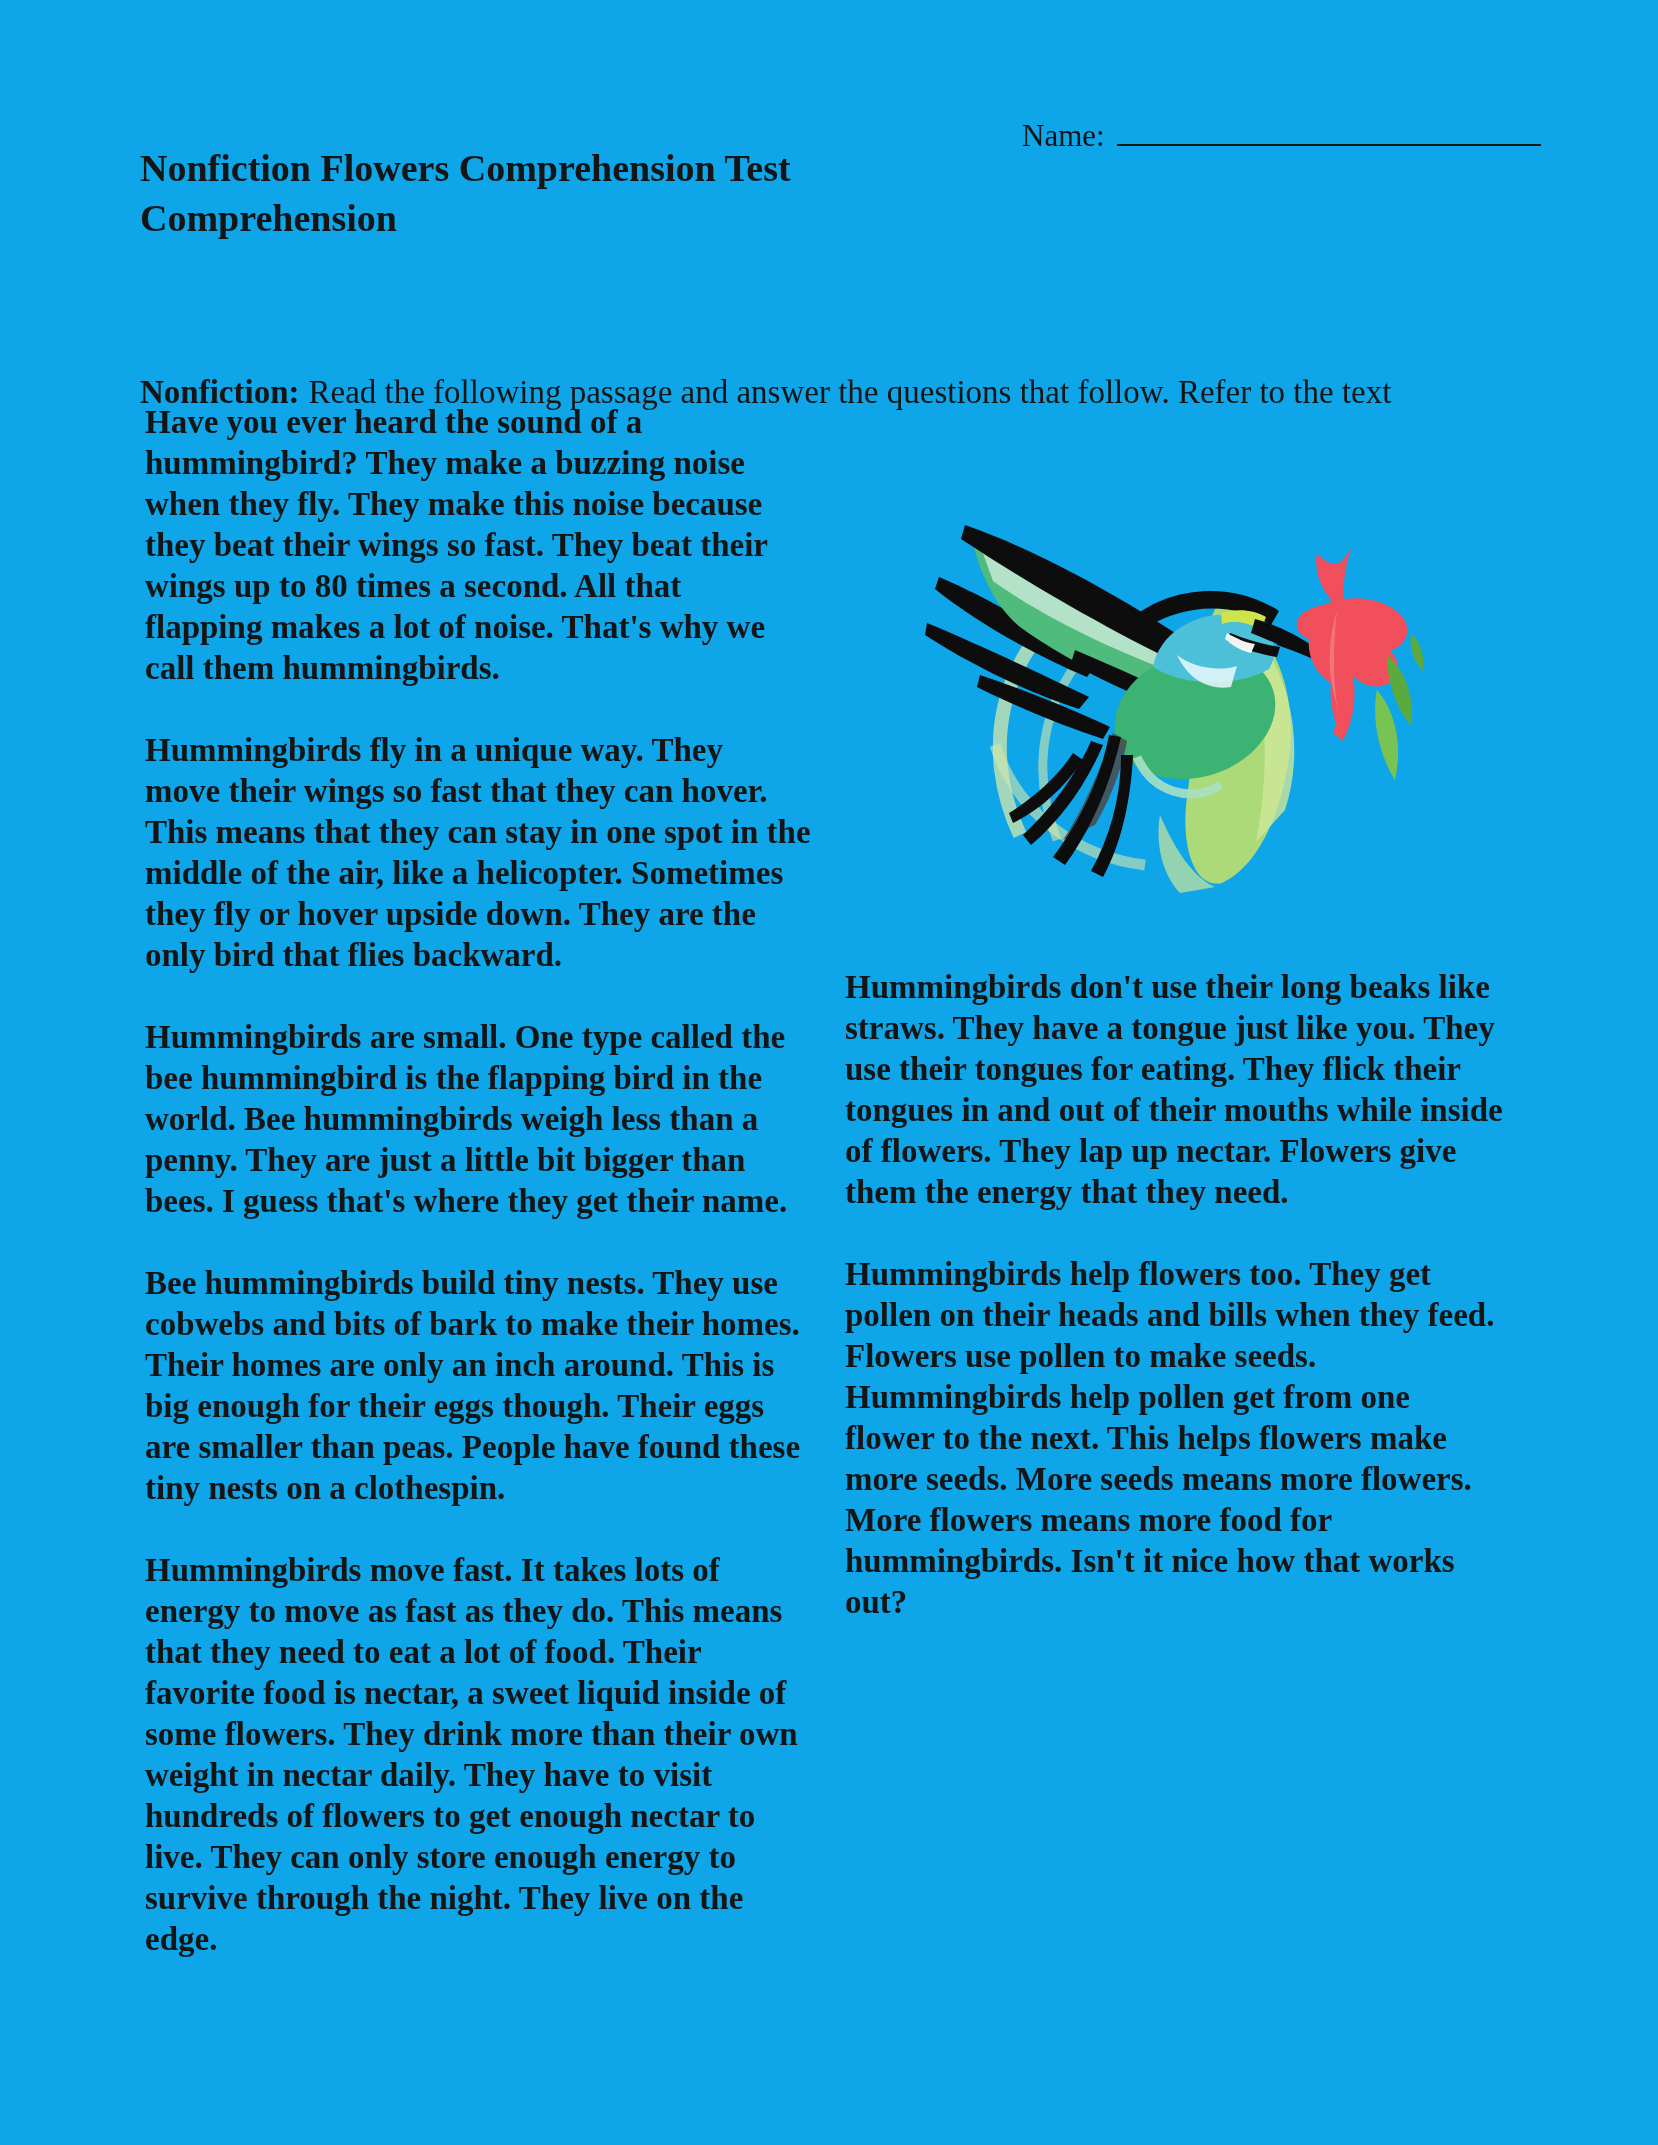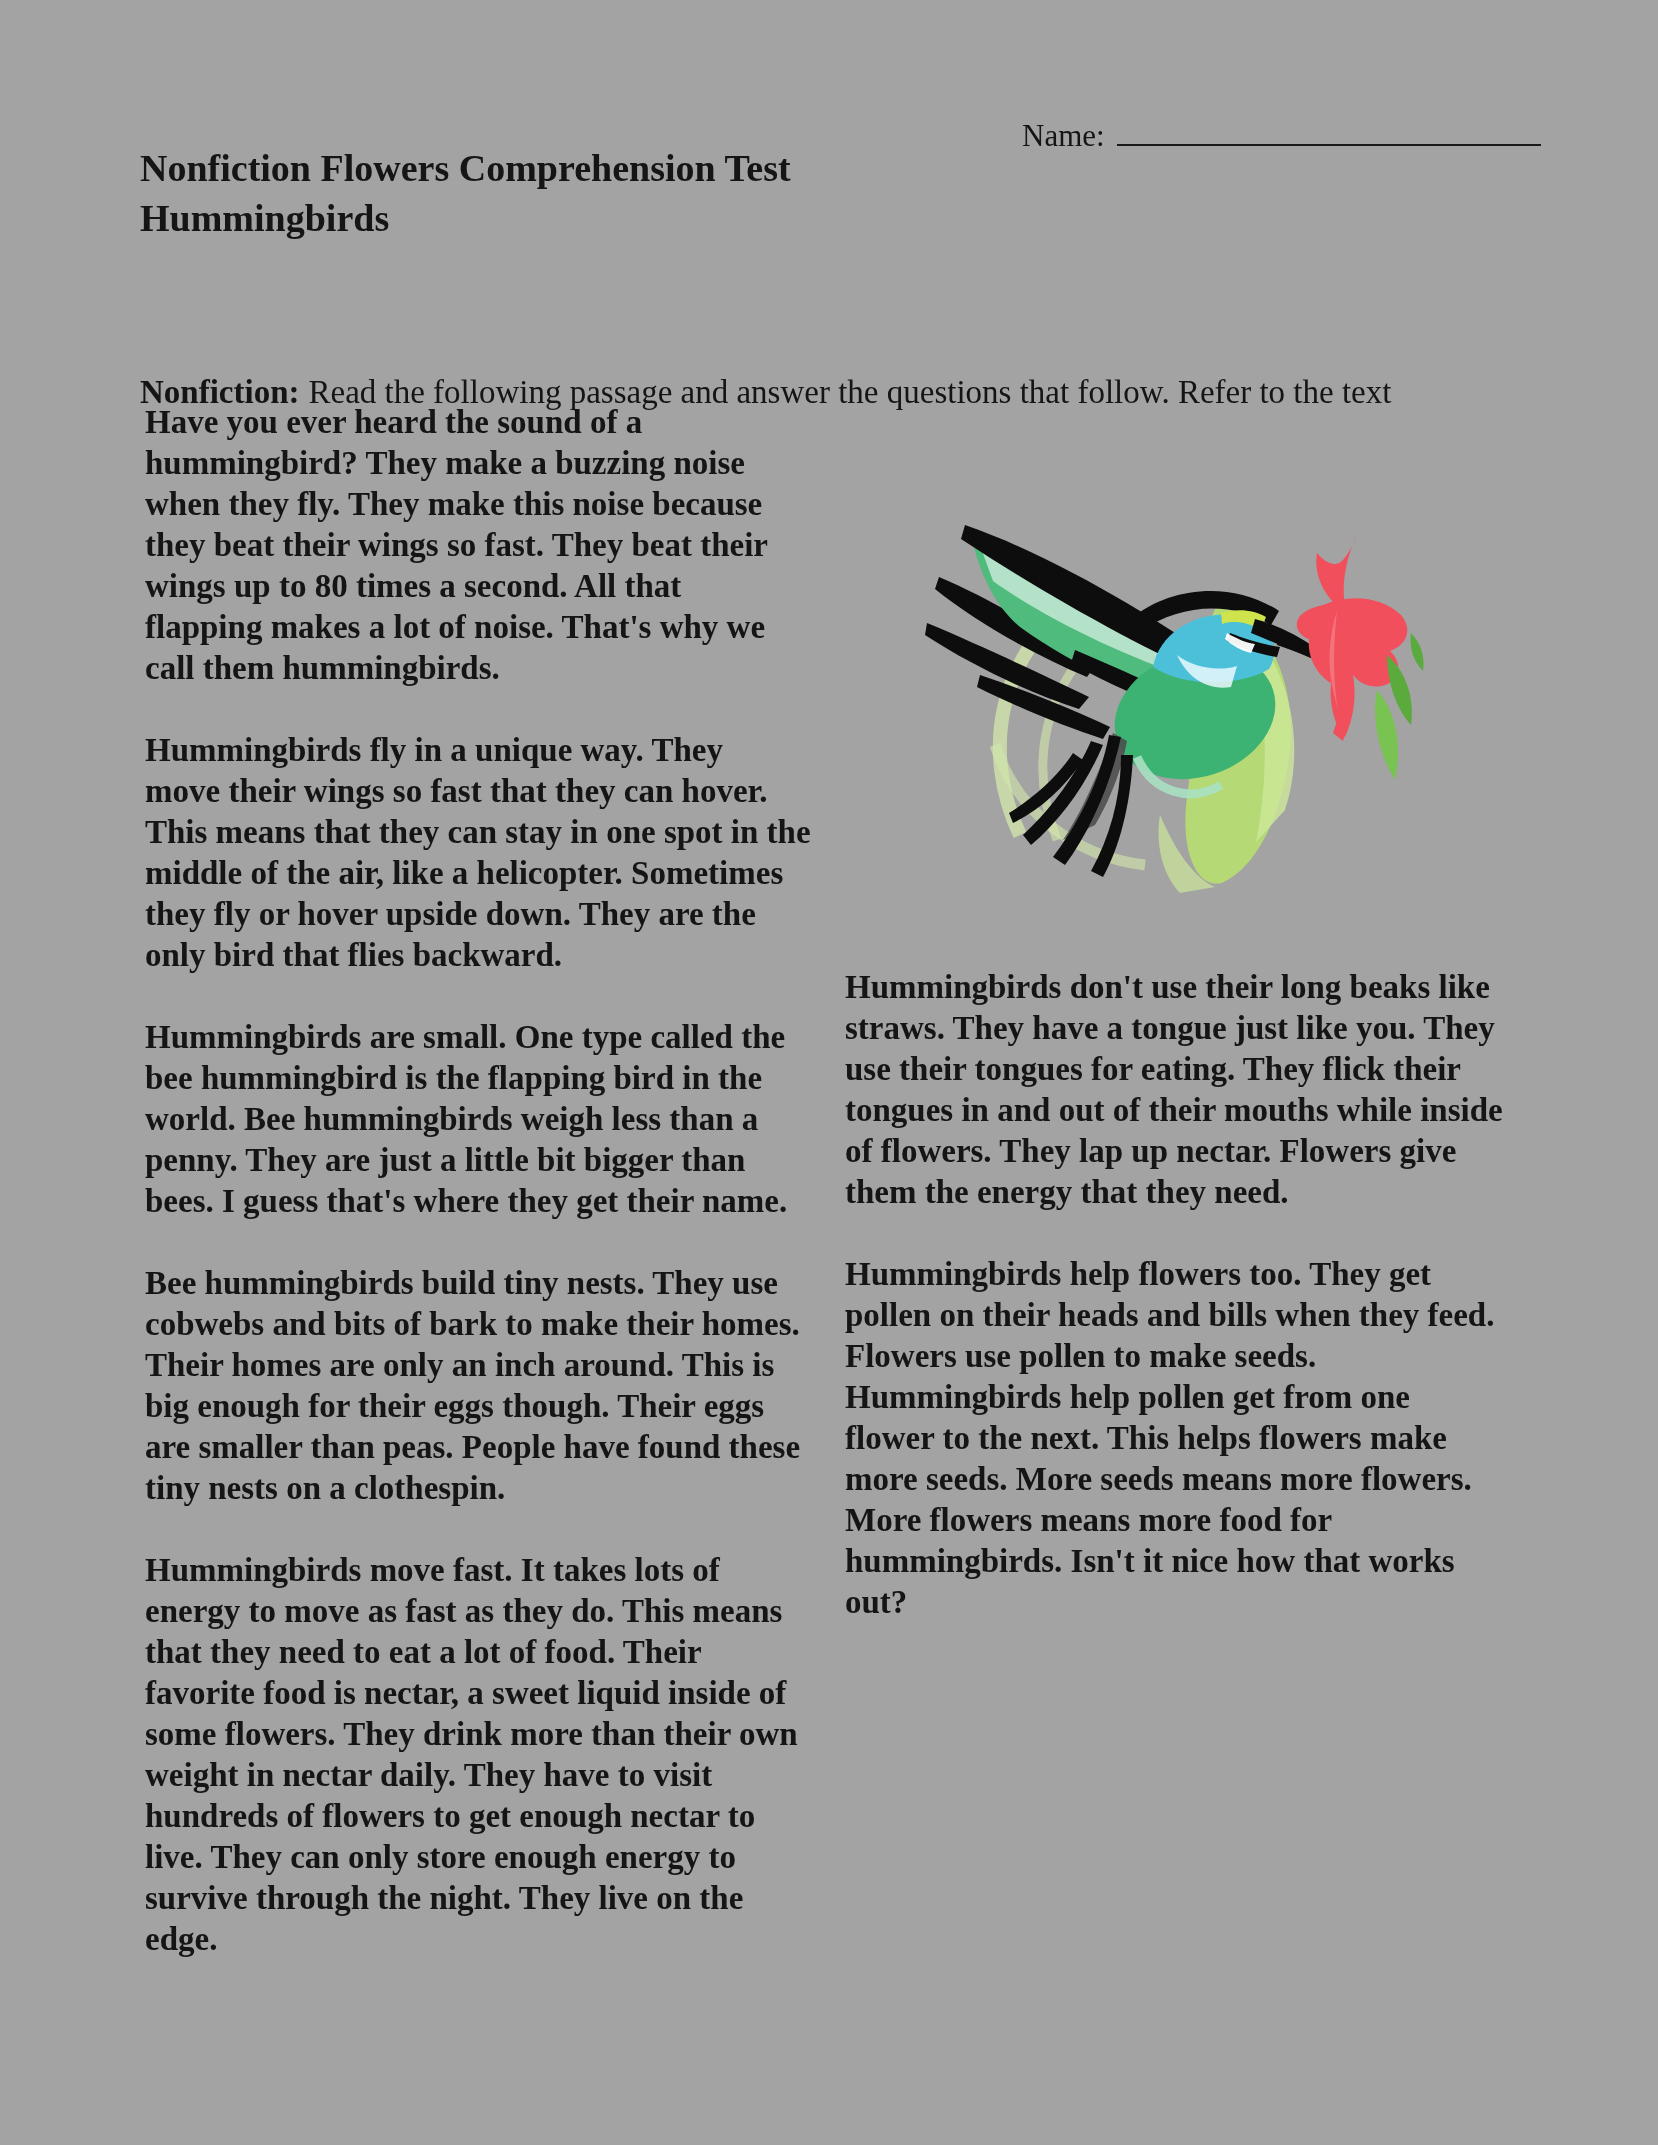--- a/index.html
+++ b/index.html
@@ -1,19 +1,19 @@
 <!DOCTYPE html>
 <html><head>
 <meta charset="utf-8">
 <style>
   html,body{margin:0;padding:0;background:#e8e8e8;}
   .page{
     position:relative;
     width:1658px;height:2145px;
-    background:#a3a3a3;
+    background:#0ea5e9;
     font-family:"Liberation Serif","DejaVu Serif",serif;
     color:#151515;
     overflow:hidden;
   }
   .name-row{
     position:absolute;left:1022px;top:110px;
     font-size:31px;line-height:40px;white-space:nowrap;
   }
   .name-underline{
     display:inline-block;width:424px;height:34px;
@@ -42,21 +42,21 @@
 <body>
 
 <div class="page">
 
   <div class="name-row">
     <span>Name:</span><span class="name-underline"></span>
   </div>
 
   <div class="title-block">
     <div>Nonfiction Flowers Comprehension Test</div>
-    <div>Hummingbirds</div>
+    <div>Comprehension</div>
   </div>
 
   <div class="directions">
     <div><span class="dir-label">Nonfiction:</span><span>Read the following passage and answer the questions that follow. Refer to the text</span></div>
   </div>
 
   <div class="column col-left">
     <p class="para">Have you ever heard the sound of a
 hummingbird? They make a buzzing noise
 when they fly. They make this noise because

